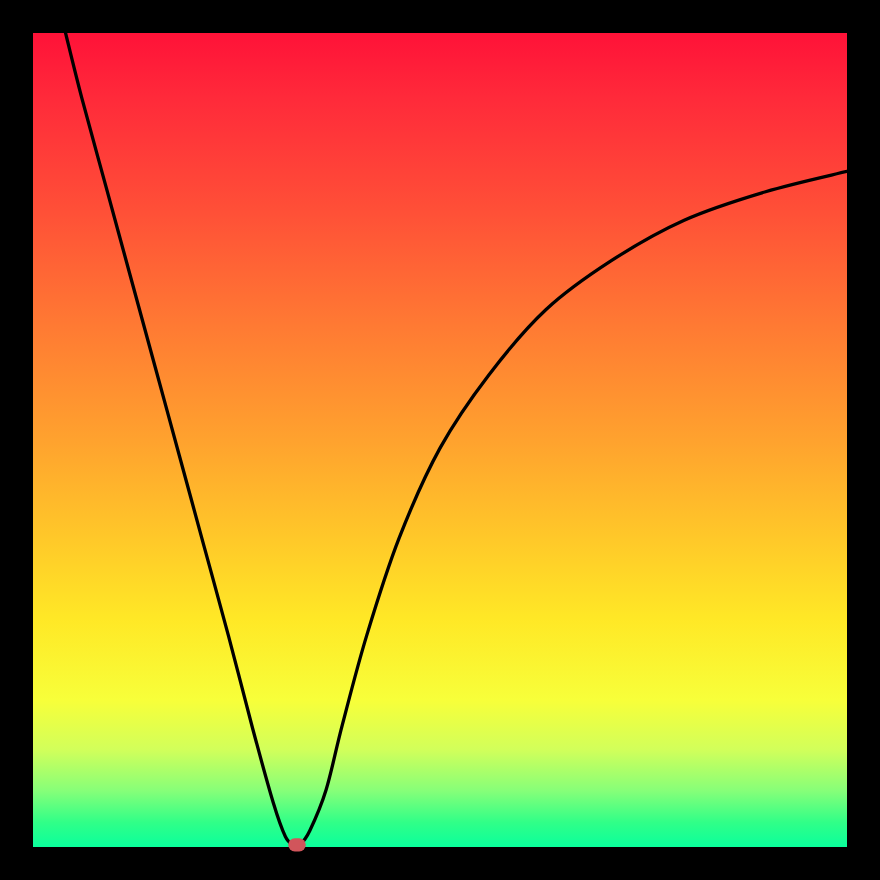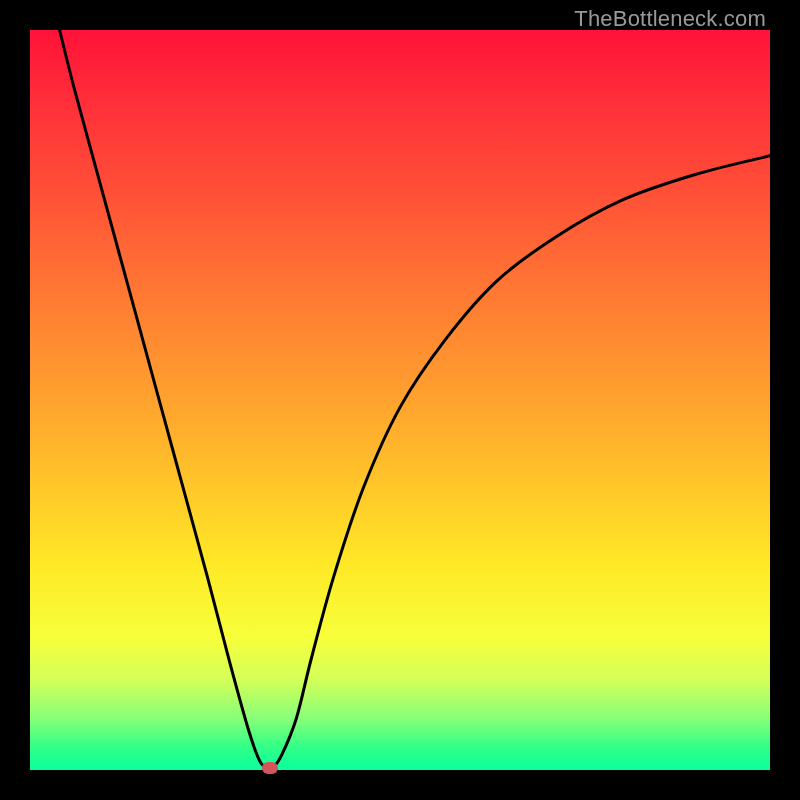--- a/index.html
+++ b/index.html
@@ -64,20 +64,19 @@
     height: 12px;
     border-radius: 6px;
     background: #d1555b;
     transform: translate(-50%, -50%);
   }
 </style>
 </head>
 <body>
 
 <div class="frame">
-  <div class="watermark">TheBottleneck.com</div>
   <div class="plot-area">
     <svg class="curve" viewBox="0 0 740 740" preserveAspectRatio="none">
       <path id="curve-path" fill="none" stroke="#000" stroke-width="3" stroke-linejoin="round" stroke-linecap="round" d="M 29.60 0.00 C 32.07 9.87, 38.23 35.77, 44.40 59.20 C 50.57 82.63, 59.20 113.47, 66.60 140.60 C 74.00 167.73, 81.40 194.87, 88.80 222.00 C 96.20 249.13, 103.60 276.27, 111.00 303.40 C 118.40 330.53, 125.80 357.67, 133.20 384.80 C 140.60 411.93, 148.00 439.07, 155.40 466.20 C 162.80 493.33, 170.20 519.85, 177.60 547.60 C 185.00 575.35, 193.02 607.42, 199.80 632.70 C 206.58 657.98, 213.37 683.02, 218.30 699.30 C 223.23 715.58, 226.32 723.97, 229.40 730.38 C 232.48 736.79, 234.58 736.55, 236.80 737.78 C 239.02 739.01, 240.25 739.88, 242.72 737.78 C 245.19 735.68, 247.65 733.46, 251.60 725.20 C 255.55 716.94, 261.47 704.23, 266.40 688.20 C 271.33 672.17, 275.03 652.43, 281.20 629.00 C 287.37 605.57, 294.77 575.97, 303.40 547.60 C 312.03 519.23, 321.90 487.17, 333.00 458.80 C 344.10 430.43, 356.43 402.07, 370.00 377.40 C 383.57 352.73, 398.37 331.77, 414.40 310.80 C 430.43 289.83, 447.70 268.87, 466.20 251.60 C 484.70 234.33, 504.43 220.77, 525.40 207.20 C 546.37 193.63, 568.57 180.68, 592.00 170.20 C 615.43 159.72, 641.33 151.70, 666.00 144.30 C 690.67 136.90, 727.67 128.88, 740.00 125.80"></path>
     </svg>
     <div id="marker" class="marker" style="left: 239.76px; top: 737.78px; background: rgb(209, 85, 91);"></div>
   </div>
 </div>
 
 </body></html>

